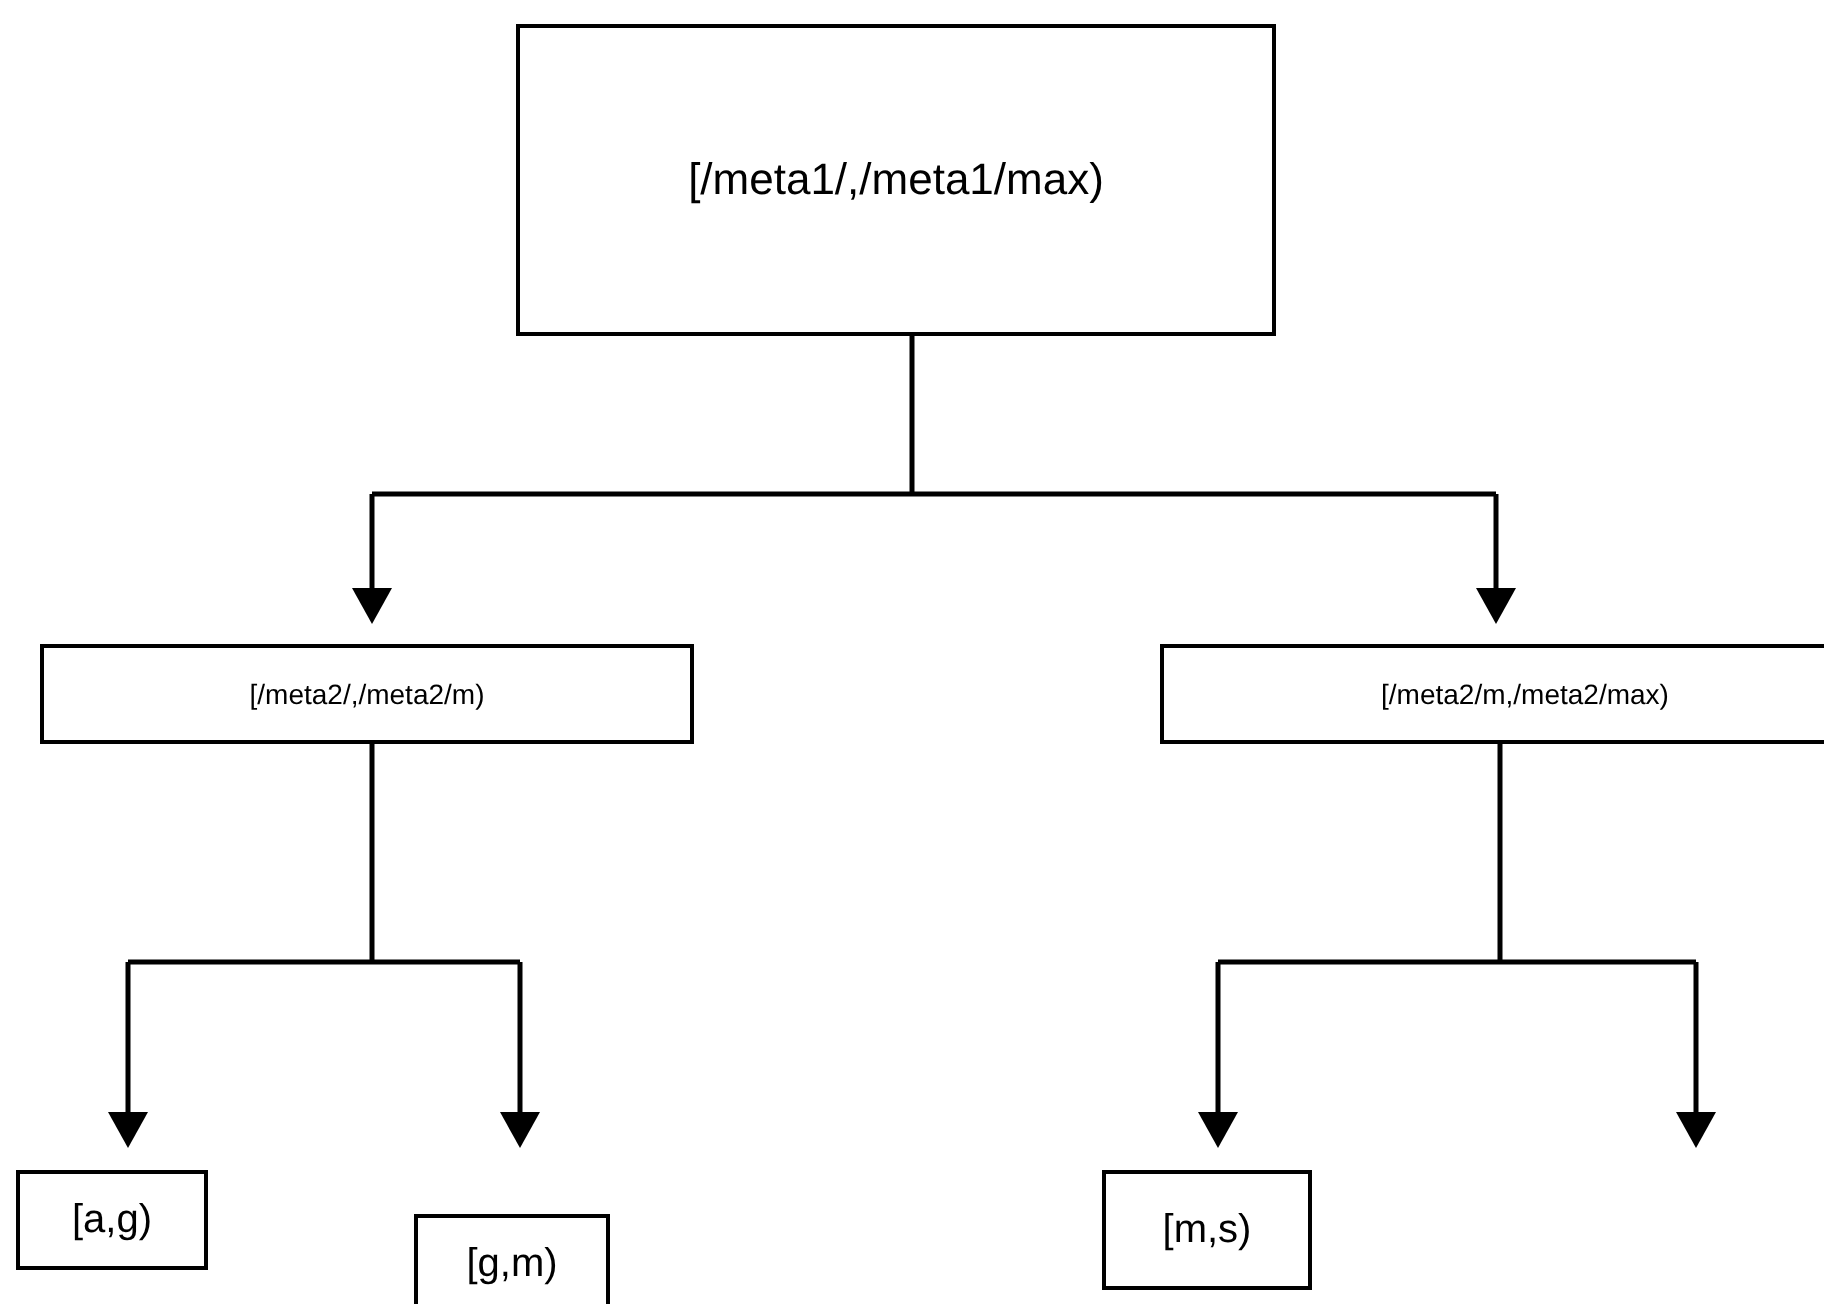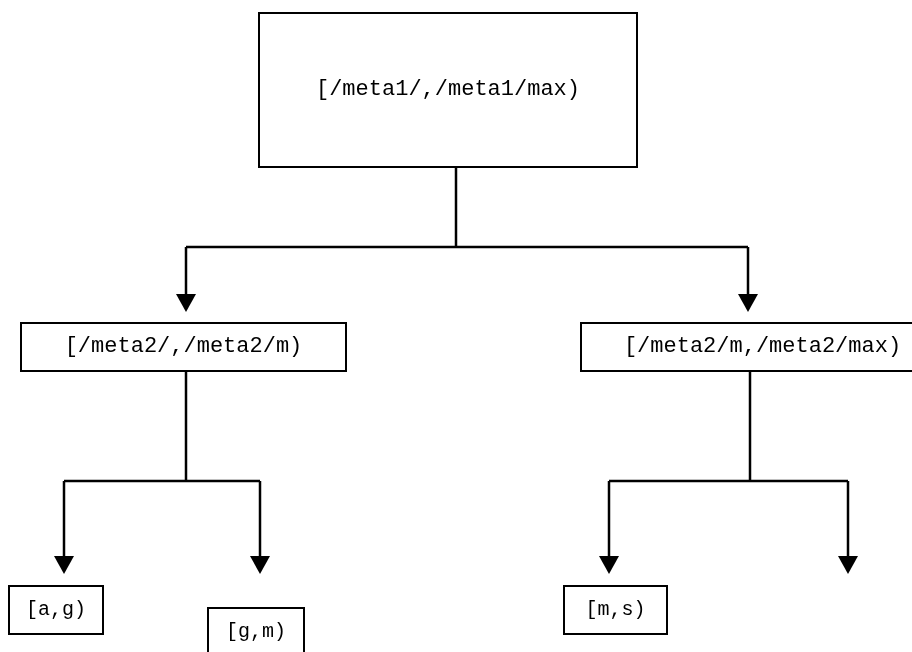--- a/index.html
+++ b/index.html
@@ -32,28 +32,28 @@
     background: #ffffff;
     display: flex;
     align-items: center;
     justify-content: center;
     color: #000000;
     font-family: "DejaVu Sans Mono", monospace;
     white-space: pre;
     z-index: 2;
   }
   .node-label {
-    font-family: Liberation Mono, monospace;
+    font-family: Liberation Sans, sans-serif;
     color: #000000;
     white-space: pre;
     line-height: 1;
     text-align: right;
   }
   .level-root .node-label { font-size: 22px; }
-  .level-mid  .node-label { font-size: 22px; }
+  .level-mid  .node-label { font-size: 14px; }
   .level-leaf .node-label { font-size: 20px; }
 </style>
 </head>
 <body>
 
 <div id="diagram-canvas">
 
   <svg id="diagram-svg" viewBox="0 0 912 652" xmlns="http://www.w3.org/2000/svg">
 
     <g>
@@ -101,18 +101,18 @@
   </div>
 
   <div class="node-box level-leaf" style="left:8px; top:585px; width:96px; height:50px;">
     <span class="node-label">[a,g)</span>
   </div>
 
   <div class="node-box level-leaf" style="left:207px; top:607px; width:98px; height:50px;">
     <span class="node-label">[g,m)</span>
   </div>
 
-  <div class="node-box level-leaf" style="left:551px; top:585px; width:105px; height:50px;margin-left:12px;">
+  <div class="node-box level-leaf" style="left:551px; top:585px; width:105px; height:60px;">
     <span class="node-label">[m,s)</span>
   </div>
 
 
 </div>
 
 </body></html>

